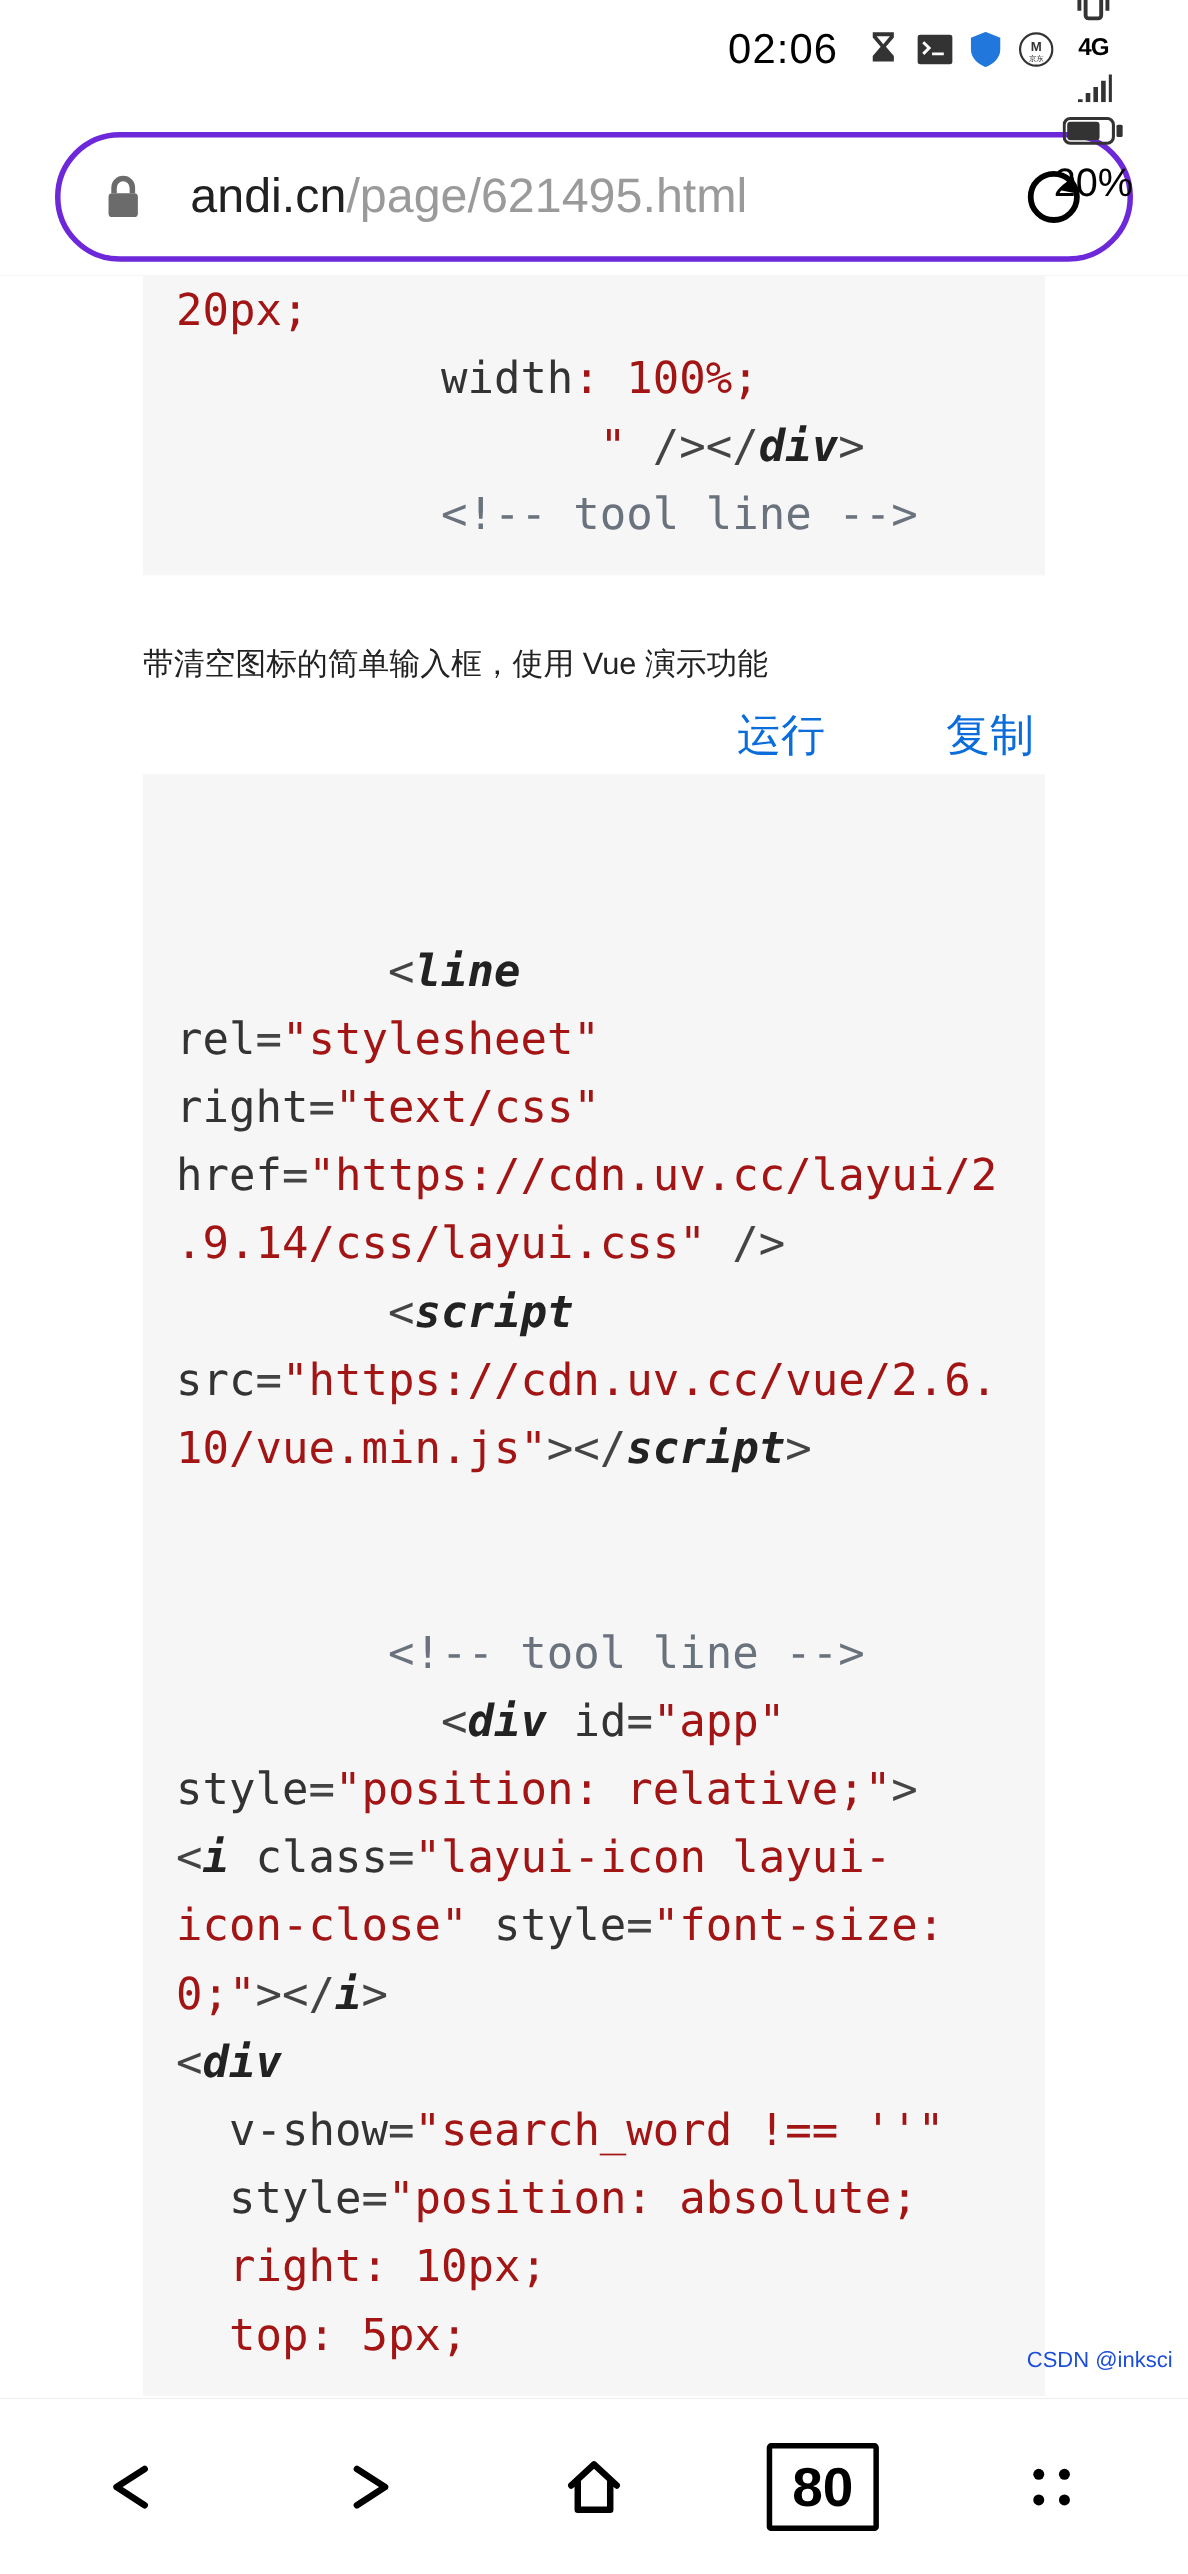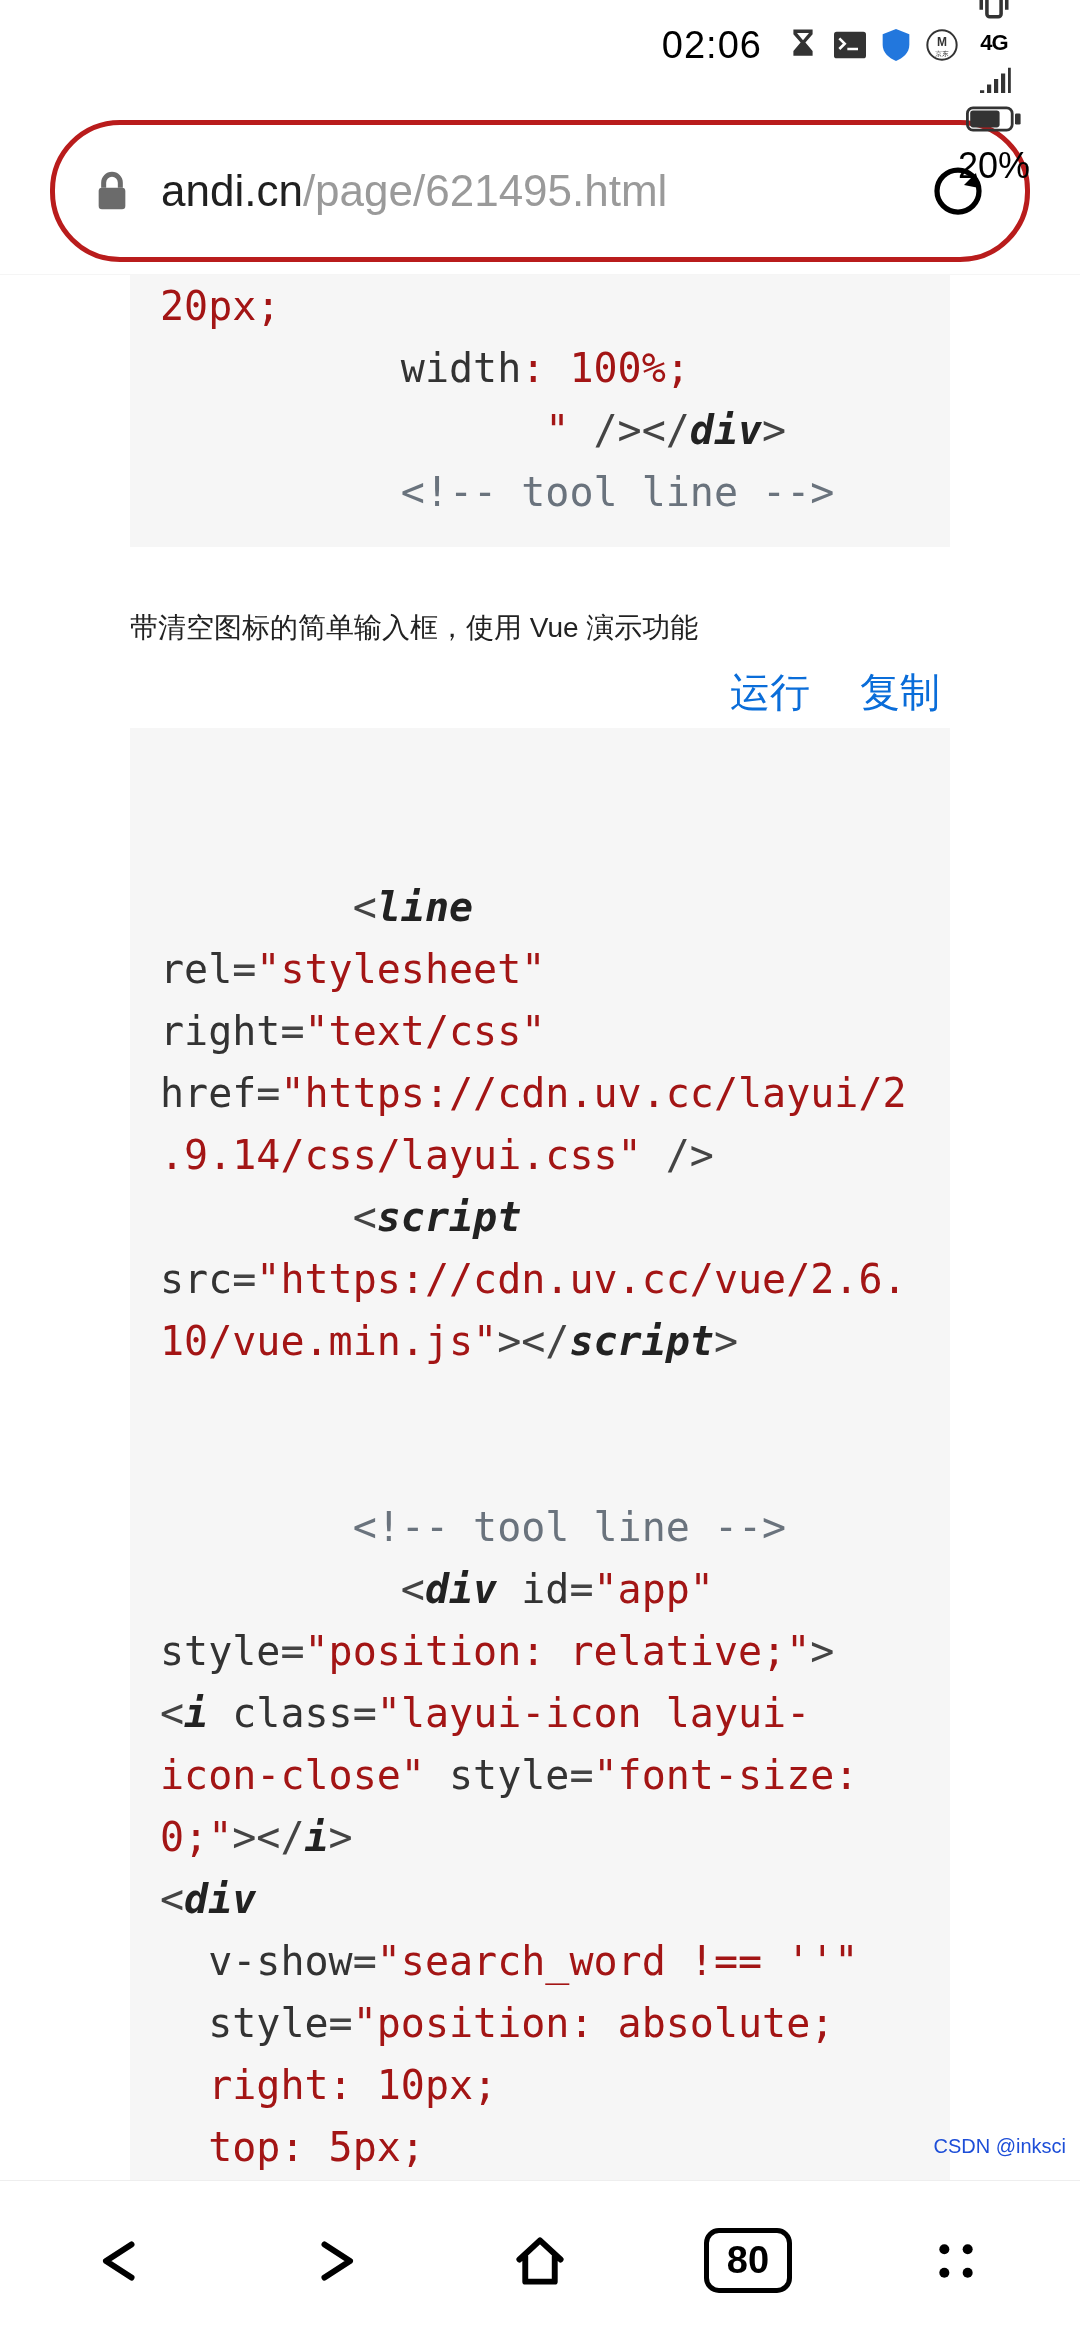--- a/index.html
+++ b/index.html
@@ -7,52 +7,52 @@
 
 
 .status-bar { height: 90px; display: flex; align-items: center; justify-content: flex-end; padding: 0 50px 0 130px; font-size: 34px; font-weight: 400; color: #000; }
 .status-left { display: flex; align-items: center; gap: 16px; }
 .status-right { display: flex; align-items: center; gap: 12px; flex-direction: column; }
 .clock { font-size: 38px; letter-spacing: 1px; margin-right: 10px; }
 .sicon { display: inline-flex; align-items: center; justify-content: center; }
 
 
 .addr-wrap { padding: 30px 50px 12px; }
-.addr-bar { border: 5px solid #b91c1c; border-radius: 70px; height: 142px; display: flex; align-items: center; padding: 0 40px; gap: 32px; }
+.addr-bar { border: 5px solid #6d28d9; border-radius: 70px; height: 118px; display: flex; align-items: center; padding: 0 40px; gap: 44px; }
 .lock { display: flex; align-items: center; }
 .url { font-size: 44px; color: #202020; flex: 1; white-space: nowrap; overflow: hidden; }
 .url .gray { color: #9a9a9a; }
 .reload { display: flex; align-items: center; }
 .article { padding: 0 130px 0 130px; }
 
 
 .codeblock { background: #f6f6f6; padding: 24px 30px; font-family: "Menlo", "Consolas", monospace; font-size: 40px; line-height: 1.55; color: #333; overflow: hidden; word-wrap: break-word; white-space: pre-wrap; }
 .codeblock.first { padding-top: 0; }
 .attrval { color: #a31515; }
 .tagname { color: #222; font-weight: 700; font-style: italic; }
 .punct { color: #444; }
 .comment { color: #6a737d; }
 .attrname { color: #333; }
 
 
 .para { font-size: 28px; line-height: 1.5; color: #222; margin: 60px 0 10px; }
 
 
-.actions { display: flex; justify-content: flex-end; gap: 50px; padding: 6px 10px 8px 0; font-family: Liberation Serif, serif; }
+.actions { display: flex; justify-content: flex-end; gap: 110px; padding: 6px 10px 8px 0; font-family: Liberation Serif, serif; }
 .actions span { color: #0a6dd9; font-size: 40px; }
 
 
 .viewport { height: 1980px; overflow: hidden; background:#fff; border-top:1px solid rgba(0,0,0,0.04); }
 
 .watermark { position: absolute; right: 14px; top: 2135px; font-size: 20px; color: #1d4ed8; }
 
 
 .bottom-nav { position: absolute; bottom: 0; left: 0; right: 0; height: 160px; background: #fff; display: flex; align-items: center; justify-content: space-around; padding: 0 20px; border-top: 1px solid #eee; }
 .nav-btn { width: 140px; height: 80px; display: flex; align-items: center; justify-content: center; }
-.tab-badge { border: 5px solid #000; border-radius: 15px; padding: 6px 18px; font-size: 38px; font-weight: 700; }
+.tab-badge { border: 5px solid #000; border-radius: 4px; padding: 6px 18px; font-size: 50px; font-weight: 700; }
 </style>
 </head>
 <body>
 
 <div class="status-bar">
   <div class="status-left">
     <span class="clock">02:06</span>
     <span class="sicon">
       <svg width="30" height="36" viewBox="0 0 24 30">
           <path d="M4 2h16v4l-6 7 6 7v4H4v-4l6-7-6-7V2z" fill="#333"></path>

